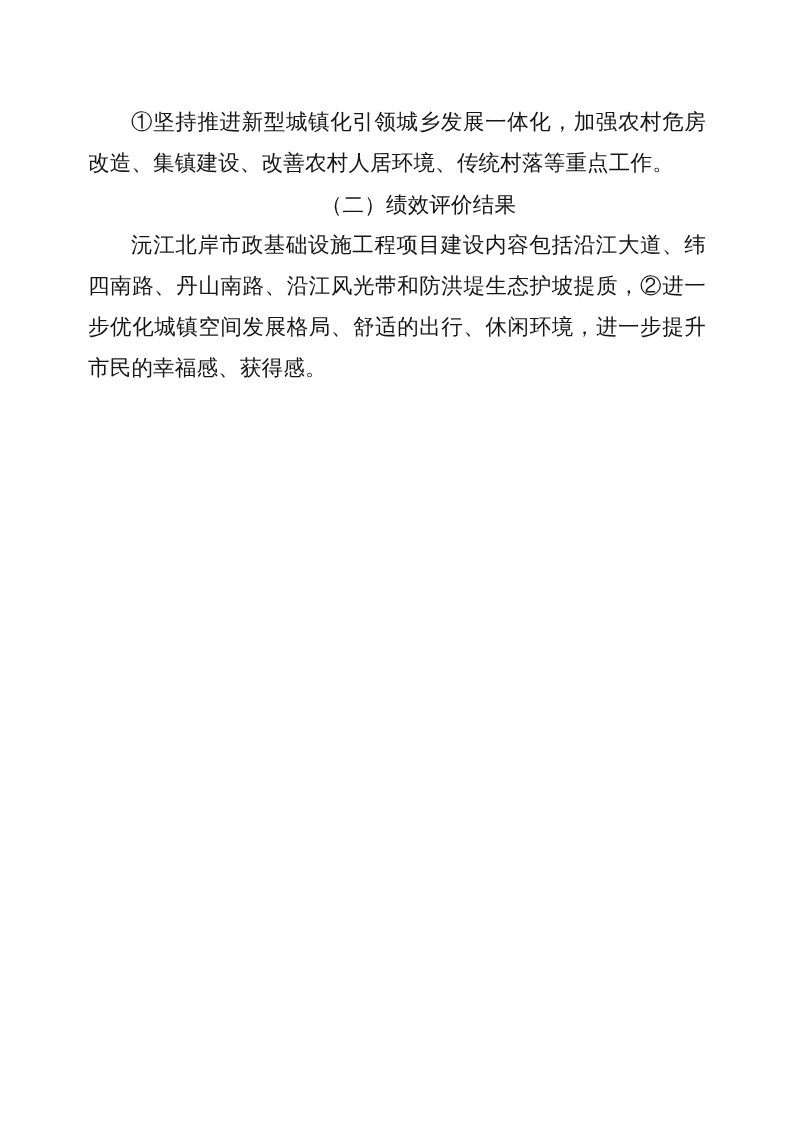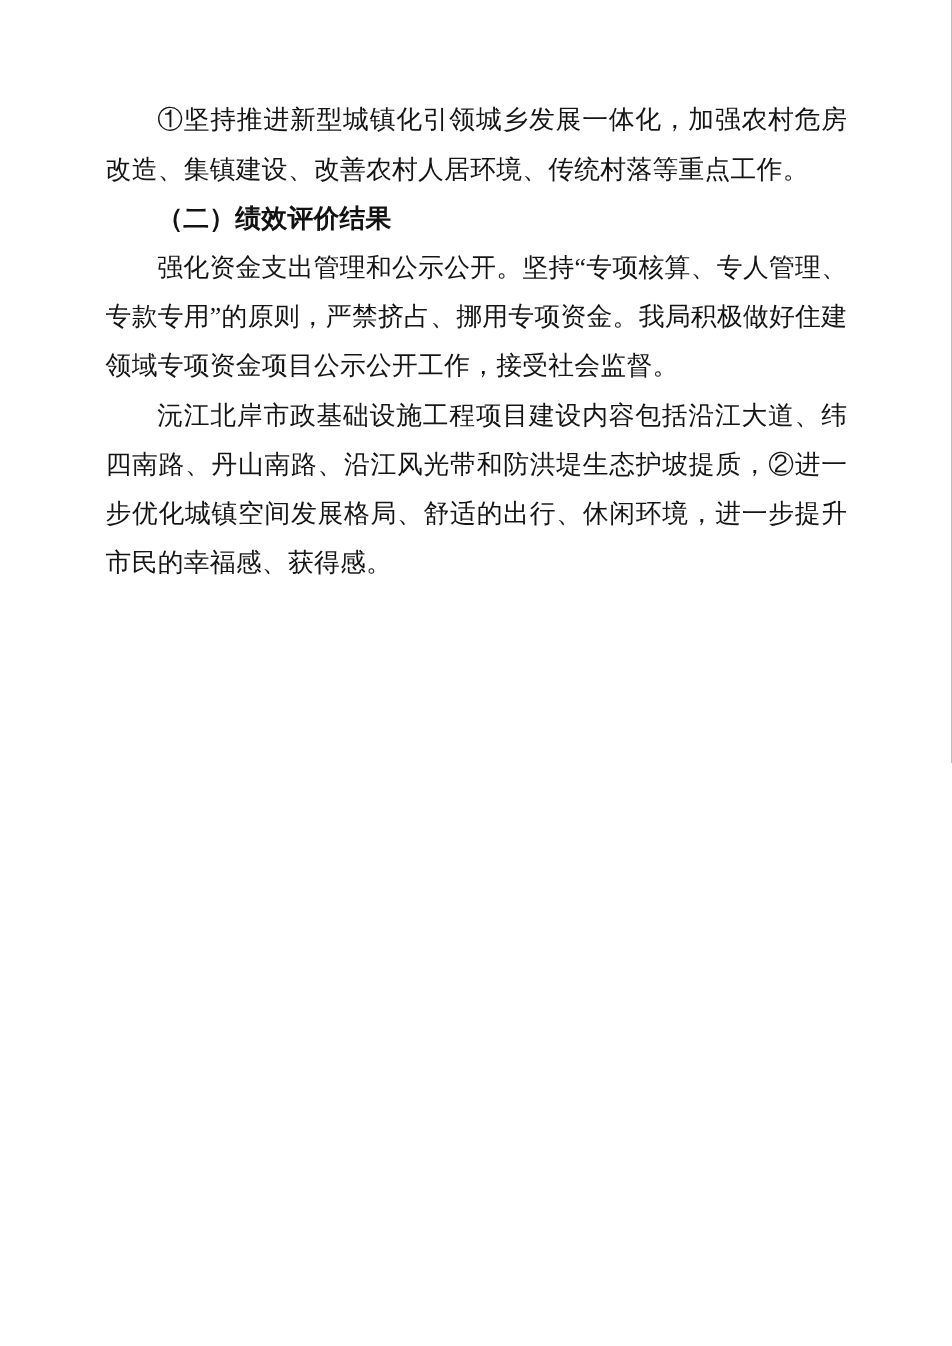--- a/index.html
+++ b/index.html
@@ -15,21 +15,21 @@
     width: 793px;
     height: 1122px;
     background: #ffffff;
     margin: 0 auto;
     overflow: hidden;
     box-sizing: border-box;
   }
   .content {
     position: absolute;
     left: 88px;
-    top: 80px;
+    top: 102px;
     width: 618px;
   }
   p.para {
     margin: 0;
     font-size: 21.5px;
     line-height: 41px;
     color: #151515;
     text-align: justify;
     text-justify: inter-ideograph;
     letter-spacing: 0.2px;
@@ -37,36 +37,36 @@
   }
   p.indent {
     text-indent: 43px;
   }
   p.heading {
     margin: 0;
     font-size: 21.5px;
     line-height: 41px;
     color: #121212;
     text-indent: 43px;
-    font-weight: bold;
+    font-weight: normal;
     font-family: "DejaVu Sans", "Liberation Sans", sans-serif;
     letter-spacing: 0.2px;
+    text-align: center;
   }
 </style>
 </head>
 <body>
 
 <div class="page">
   <div class="content">
 
     <p class="para indent">①坚持推进新型城镇化引领城乡发展一体化，加强农村危房改造、集镇建设、改善农村人居环境、传统村落等重点工作。</p>
 
 
 
     <p class="heading">（二）绩效评价结果</p>
 
-    <p class="para indent">强化资金支出管理和公示公开。坚持“专项核算、专人管理、专款专用”的原则，严禁挤占、挪用专项资金。我局积极做好住建领域专项资金项目公示公开工作，接受社会监督。</p>
 
 
     <p class="para indent">沅江北岸市政基础设施工程项目建设内容包括沿江大道、纬四南路、丹山南路、沿江风光带和防洪堤生态护坡提质，②进一步优化城镇空间发展格局、舒适的出行、休闲环境，进一步提升市民的幸福感、获得感。</p>
 
   </div>
 </div>
 
 </body></html>

